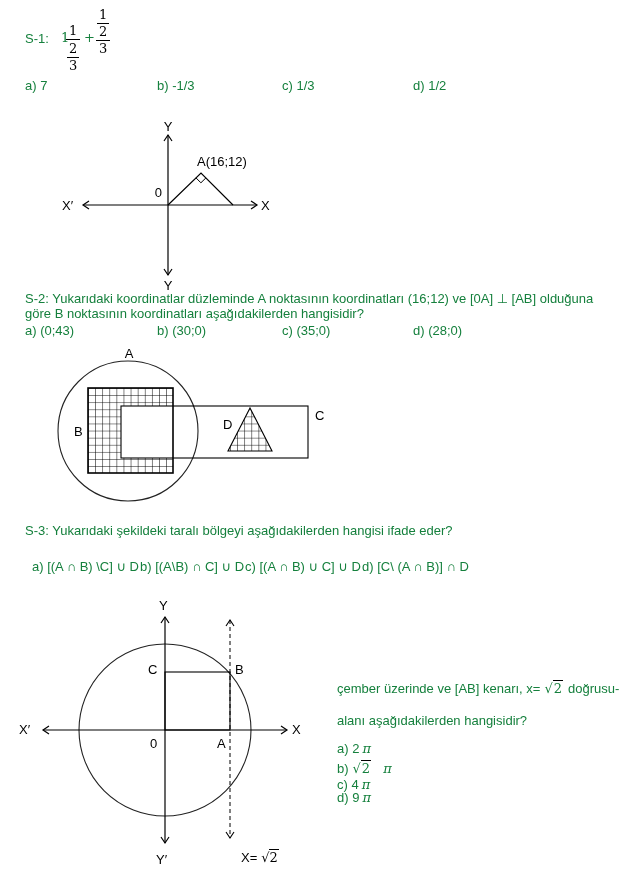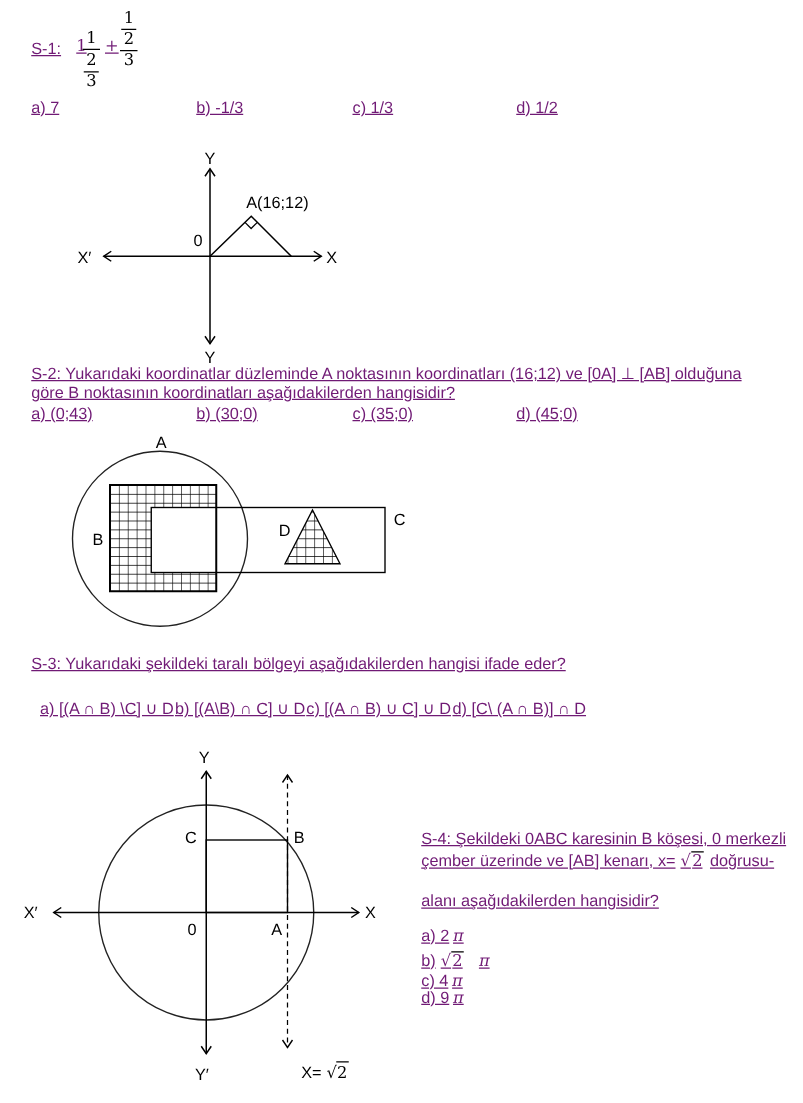--- a/index.html
+++ b/index.html
@@ -1,18 +1,18 @@
 <!DOCTYPE html>
 <html><head>
 <meta charset="utf-8">
 <style>
   html,body{margin:0;padding:0;background:#fff;}
   .page{position:relative;width:642px;height:882px;background:#ffffff;overflow:hidden;
         font-family:"Liberation Sans",sans-serif;color:#000;}
-  .t{position:absolute;white-space:pre;font-size:13px;line-height:15px;color:#701a75;text-decoration:underline;}
+  .t{position:absolute;white-space:pre;font-size:13px;line-height:15px;color:#15803d;}
   .sans{font-family:"Liberation Sans",sans-serif;}
   .math{font-family:"DejaVu Serif",serif;}
   .pi{font-family:"DejaVu Serif",serif;font-style:italic;margin-left:3px;}
   .sqrtwrap{font-family:"DejaVu Serif",serif;margin-left:4px;margin-right:5px;}
   .rsym{font-family:"DejaVu Serif",serif;}
   .radicand{font-family:"DejaVu Serif",serif;border-top:1px solid #000;padding:0 1px;}
   .vfrac{position:absolute;display:flex;flex-direction:column;align-items:center;
          font-family:"DejaVu Serif",serif;font-size:13px;line-height:14px;text-align:center;}
   .vfrac .digit{padding:0 3px;}
   .vfrac .sub{display:flex;flex-direction:column;align-items:center;margin-top:1px;}
@@ -73,21 +73,21 @@
     <text x="206" y="98">X</text>
     <text x="107" y="85" text-anchor="end">0</text>
     <text x="142" y="54">A(16;12)</text>
   </svg>
 
   <div class="t sans" style="left:25px;top:291px">S-2: Yukarıdaki koordinatlar düzleminde A noktasının koordinatları (16;12) ve [0A] ⊥ [AB] olduğuna</div>
   <div class="t sans" style="left:25px;top:306px">göre B noktasının koordinatları aşağıdakilerden hangisidir?</div>
   <span class="t sans" style="left:25px;top:323px">a) (0;43)</span>
   <span class="t sans" style="left:157px;top:323px">b) (30;0)</span>
   <span class="t sans" style="left:282px;top:323px">c) (35;0)</span>
-  <span class="t sans" style="left:413px;top:323px">d) (45;0)</span>
+  <span class="t sans" style="left:413px;top:323px">d) (28;0)</span>
 
   <svg style="left:45px;top:345px" width="290" height="170" viewBox="0 0 290 170">
     <defs>
       <pattern id="gridB" patternUnits="userSpaceOnUse" x="43" y="43" width="7.1" height="7.1">
         <path d="M 7.1 0 H 0 V 7.1" fill="none" stroke="#000" stroke-width="1"></path>
       </pattern>
     </defs>
     <rect x="43" y="43" width="85" height="85" fill="url(#gridB)"></rect>
     <rect x="76" y="61" width="187" height="52" fill="#ffffff"></rect>
     <rect x="43" y="43" width="85" height="85" fill="none" stroke="#000" stroke-width="1.6"></rect>
@@ -123,21 +123,20 @@
     <text x="4" y="139">X′</text>
     <text x="277" y="139">X</text>
     <text x="135" y="153">0</text>
     <text x="202" y="153">A</text>
     <text x="220" y="79">B</text>
     <text x="133" y="79">C</text>
     <text x="226" y="267"><tspan>X=</tspan><tspan dx="4" class="serifT">√</tspan><tspan class="serifT">2</tspan></text>
     <line x1="254" y1="254.5" x2="264" y2="254.5" stroke="#000" stroke-width="1"></line>
   </svg>
 
-  <div class="t sans" style="left:337px;top:663px">S-4: Şekildeki 0ABC karesinin B köşesi, 0 merkezli</div>
   <div class="t sans" style="left:337px;top:681px"><span>çember üzerinde ve [AB] kenarı, x=</span><span class="sqrtwrap"><span class="rsym">√</span><span class="radicand">2</span></span><span>doğrusu-</span></div>
   <div class="t sans" style="left:337px;top:713px">alanı aşağıdakilerden hangisidir?</div>
 
   <div class="t sans" style="left:337px;top:741px"><span>a) 2</span><span class="pi">π</span></div>
   <div class="t sans" style="left:337px;top:761px"><span>b)</span><span class="sqrtwrap"><span class="rsym">√</span><span class="radicand">2</span></span><span class="pi" style="margin-left:7px">π</span></div>
   <div class="t sans" style="left:337px;top:777px"><span>c) 4</span><span class="pi">π</span></div>
   <div class="t sans" style="left:337px;top:790px"><span>d) 9</span><span class="pi">π</span></div>
 
 </div>
 

